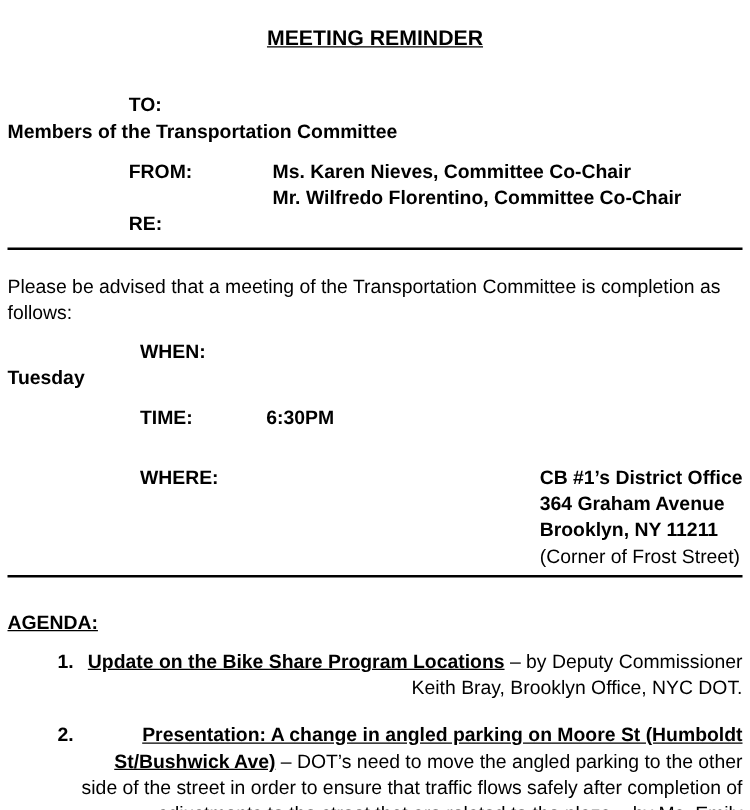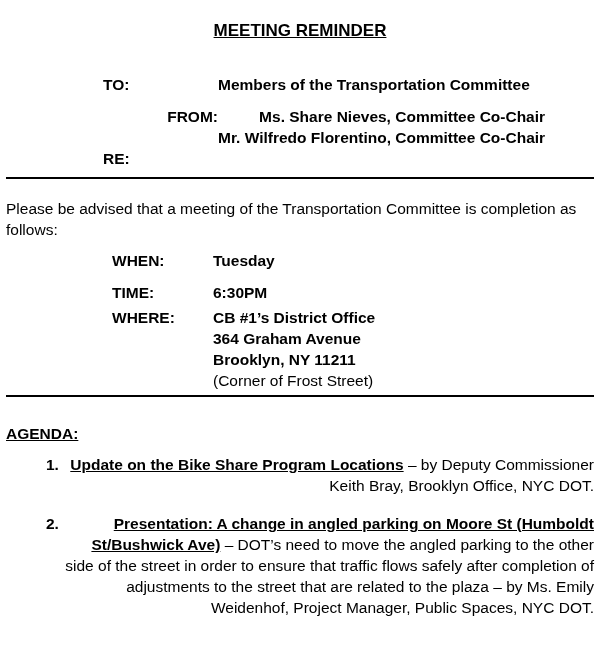--- a/index.html
+++ b/index.html
@@ -22,40 +22,40 @@
     margin: 20px 0 0 0;
     font-size: 17px;
     font-weight: bold;
     text-decoration: underline;
     text-align: center;
     line-height: 21px;
   }
 
   
   .hdr-row { display: flex; font-weight: bold; }
-  .hdr-row.to   { margin-top: 33px; }
-  .hdr-row.from { margin-top: 11px; text-align: right; }
+  .hdr-row.to   { margin-top: 33px; flex-direction: column; }
+  .hdr-row.from { margin-top: 11px; }
   .hdr-row.re   { }
   .hdr-label { margin-left: 97px; width: 115px; flex: none; }
 
   .rule {
     border: none;
     border-top: 2px solid #000000;
     margin: 8px 0 0 0;
     width: 588px;
   }
   .rule.second { margin-top: 4px; }
 
   .intro { margin: 19px 0 0 0; width: 592px; }
 
   
   .detail-row { display: flex; font-weight: bold; }
-  .detail-row.when  { margin-top: 10px; }
+  .detail-row.when  { margin-top: 10px; flex-direction: column; }
   .detail-row.time  { margin-top: 11px; }
-  .detail-row.where { margin-top: 4px; }
+  .detail-row.where { margin-top: 27px; justify-content: space-between; }
   .detail-label { margin-left: 106px; width: 101px; flex: none; }
   .when-day { width: 120px; flex: none; }
   .plain { font-weight: normal; }
 
   .agenda-heading {
     margin-top: 26px;
     font-weight: bold;
     text-decoration: underline;
   }
   .agenda-item { display: flex; margin-top: 10px; }
@@ -72,21 +72,21 @@
   <h1 class="title">MEETING REMINDER</h1>
 
   <div class="hdr-row to">
     <div class="hdr-label">TO:</div>
     <div class="hdr-value">Members of the Transportation Committee</div>
   </div>
 
   <div class="hdr-row from">
     <div class="hdr-label">FROM:</div>
     <div class="hdr-value">
-      <div>Ms. Share Nieves, Committee Co-Chair</div>
+      <div>Ms. Karen Nieves, Committee Co-Chair</div>
       <div>Mr. Wilfredo Florentino, Committee Co-Chair</div>
     </div>
   </div>
 
   <div class="hdr-row re">
     <div class="hdr-label">RE:</div>
   </div>
 
   <hr class="rule">
 

